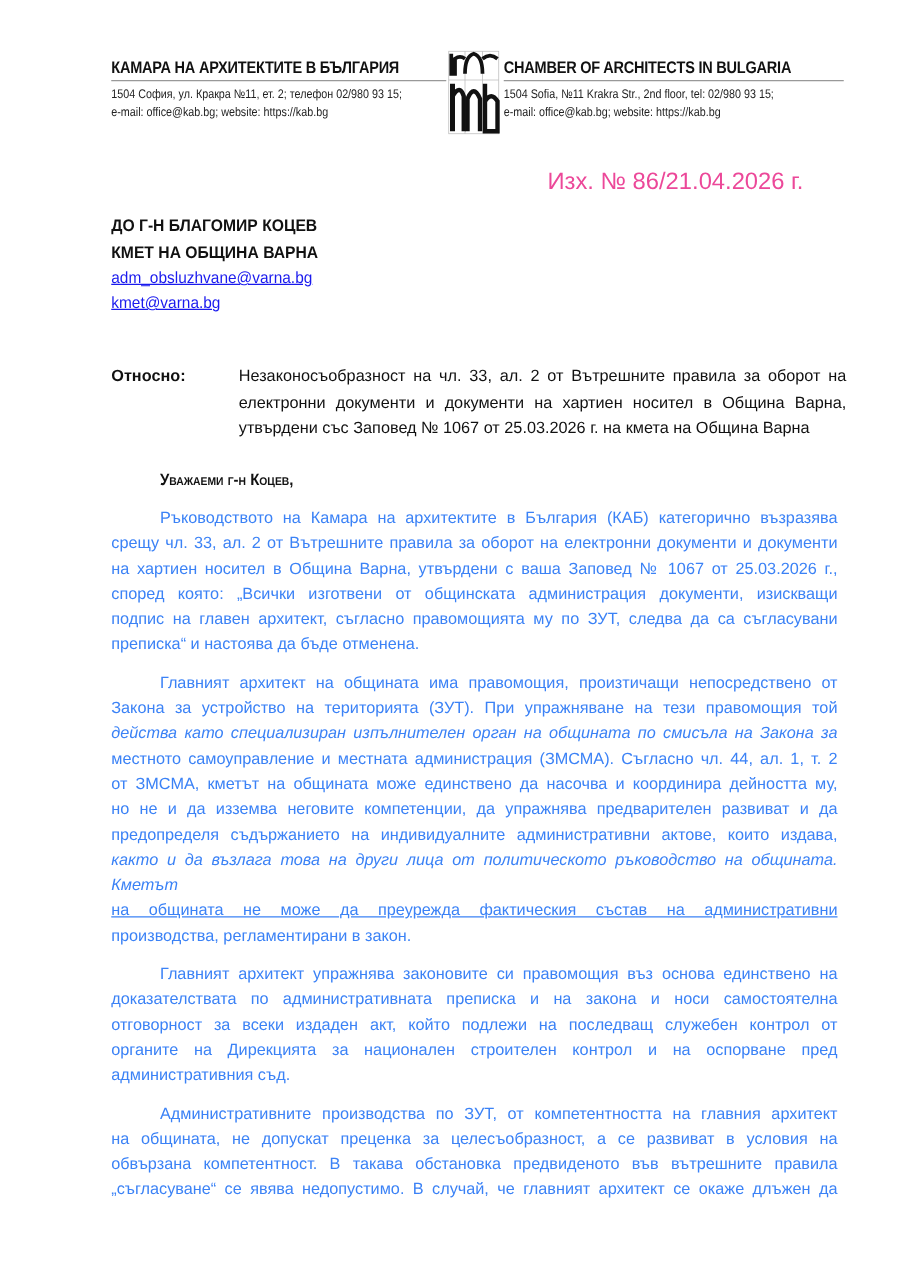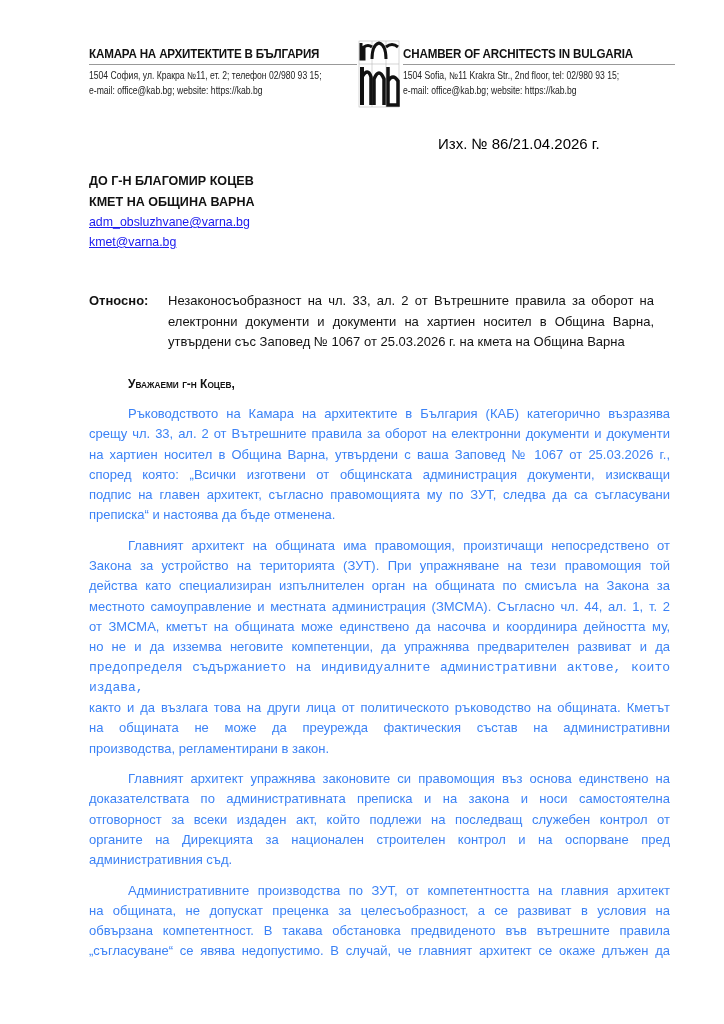--- a/index.html
+++ b/index.html
@@ -69,22 +69,22 @@
       top: 37px;
       width: 42px;
       height: 73px;
     }
 
     
     .ref {
       position: absolute;
       left: 438px;
       top: 135px;
-      font-size: 15px;
-      color: #000000;
+      font-size: 19px;
+      color: #ec4899;
     }
 
     
     .addressee {
       position: absolute;
       left: 89px;
       top: 170px;
       font-size: 13.5px;
       line-height: 21px;
     }
@@ -115,21 +115,21 @@
       line-height: 20.5px;
     }
     .subject-label {
       position: absolute;
       left: 0;
       top: 0;
       font-weight: bold;
     }
     .subject-text {
       position: absolute;
-      left: 79px;
+      left: 102px;
       top: 0;
       width: 486px;
       text-align: justify;
       text-align-last: left;
     }
     .subject-text .line {
       display: block;
       text-align: justify;
       text-align-last: justify;
       white-space: nowrap;
@@ -246,27 +246,27 @@
     <span class="line" style="display: block; white-space: normal;">срещу чл. 33, ал. 2 от Вътрешните правила за оборот на електронни документи и документи</span>
     <span class="line" style="display: block; white-space: normal;">на хартиен носител в Община Варна, утвърдени с ваша Заповед № 1067 от 25.03.2026 г.,</span>
     <span class="line" style="display: block; white-space: normal;">според която: „Всички изготвени от общинската администрация документи, изискващи</span>
     <span class="line" style="display: block; white-space: normal;">подпис на главен архитект, съгласно правомощията му по ЗУТ, следва да са съгласувани</span>
     <span class="line last" style="display: block;">преписка“ и настоява да бъде отменена.</span>
   </div>
 
   <div class="para">
     <span class="line first" style="display: block; white-space: normal;">Главният архитект на общината има правомощия, произтичащи непосредствено от</span>
     <span class="line" style="display: block; white-space: normal;">Закона за устройство на територията (ЗУТ). При упражняване на тези правомощия той</span>
-    <span class="line" style="display: block; white-space: normal;">действа като специализиран изпълнителен орган на общината по смисъла на Закона за</span>
+    <span class="line" style="display: block; white-space: normal; font-style: italic;">действа като специализиран изпълнителен орган на общината по смисъла на Закона за</span>
     <span class="line" style="display: block; white-space: normal;">местното самоуправление и местната администрация (ЗМСМА). Съгласно чл. 44, ал. 1, т. 2</span>
     <span class="line" style="display: block; white-space: normal;">от ЗМСМА, кметът на общината може единствено да насочва и координира дейността му,</span>
     <span class="line" style="display: block; white-space: normal;">но не и да изземва неговите компетенции, да упражнява предварителен развиват и да</span>
-    <span class="line" style="display: block; white-space: normal; font-family: Liberation Mono, monospace;">предопределя съдържанието на индивидуалните административни актове, които издава,</span>
-    <span class="line" style="display: block; white-space: normal;">както и да възлага това на други лица от политическото ръководство на общината. Кметът</span>
-    <span class="line" style="display: block; white-space: normal;">на общината не може да преурежда фактическия състав на административни</span>
+    <span class="line" style="display: block; white-space: normal;">предопределя съдържанието на индивидуалните административни актове, които издава,</span>
+    <span class="line" style="display: block; white-space: normal; font-style: italic;">както и да възлага това на други лица от политическото ръководство на общината. Кметът</span>
+    <span class="line" style="display: block; white-space: normal; text-decoration: underline;">на общината не може да преурежда фактическия състав на административни</span>
     <span class="line last" style="display: block;">производства, регламентирани в закон.</span>
   </div>
 
   <div class="para">
     <span class="line first" style="display: block; white-space: normal;">Главният архитект упражнява законовите си правомощия въз основа единствено на</span>
     <span class="line" style="display: block; white-space: normal;">доказателствата по административната преписка и на закона и носи самостоятелна</span>
     <span class="line" style="display: block; white-space: normal;">отговорност за всеки издаден акт, който подлежи на последващ служебен контрол от</span>
     <span class="line" style="display: block; white-space: normal;">органите на Дирекцията за национален строителен контрол и на оспорване пред</span>
     <span class="line last" style="display: block;">административния съд.</span>
   </div>

